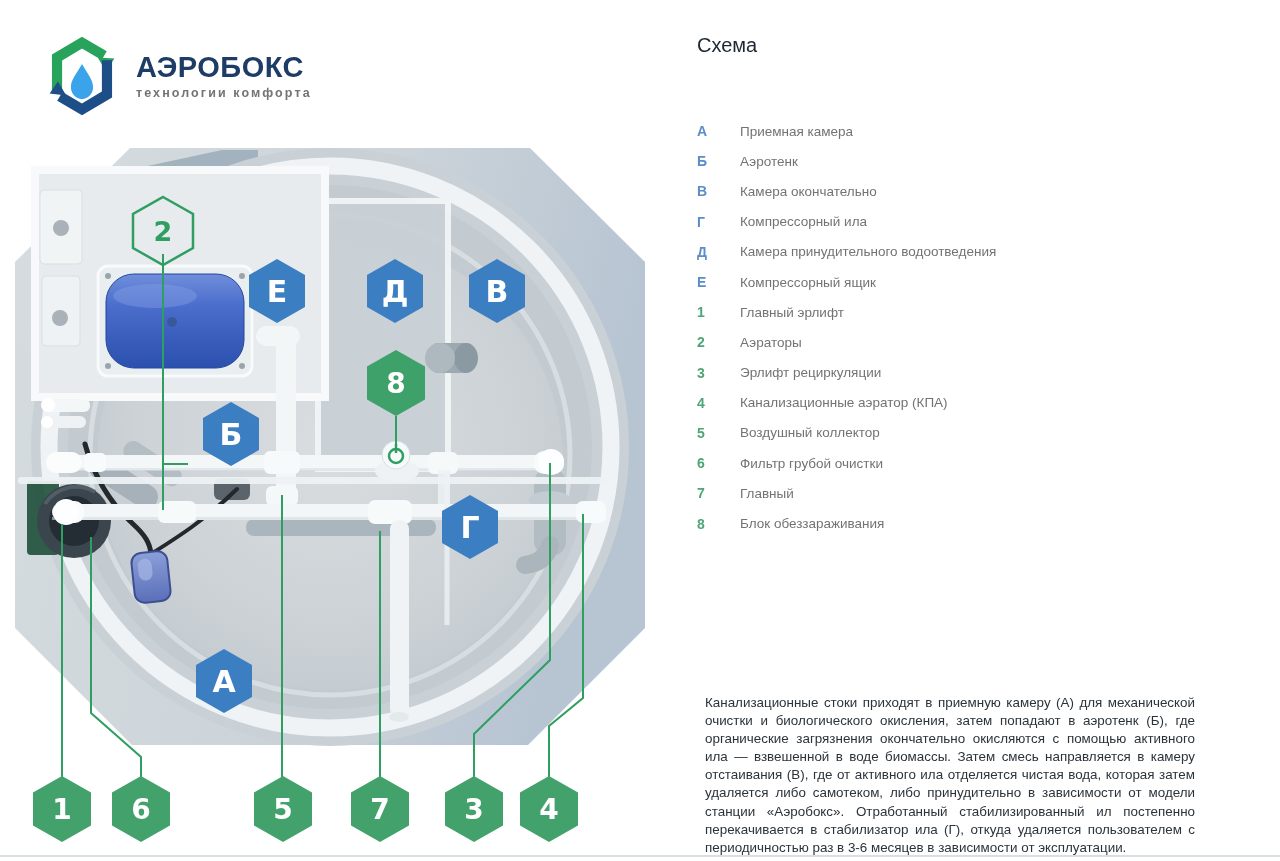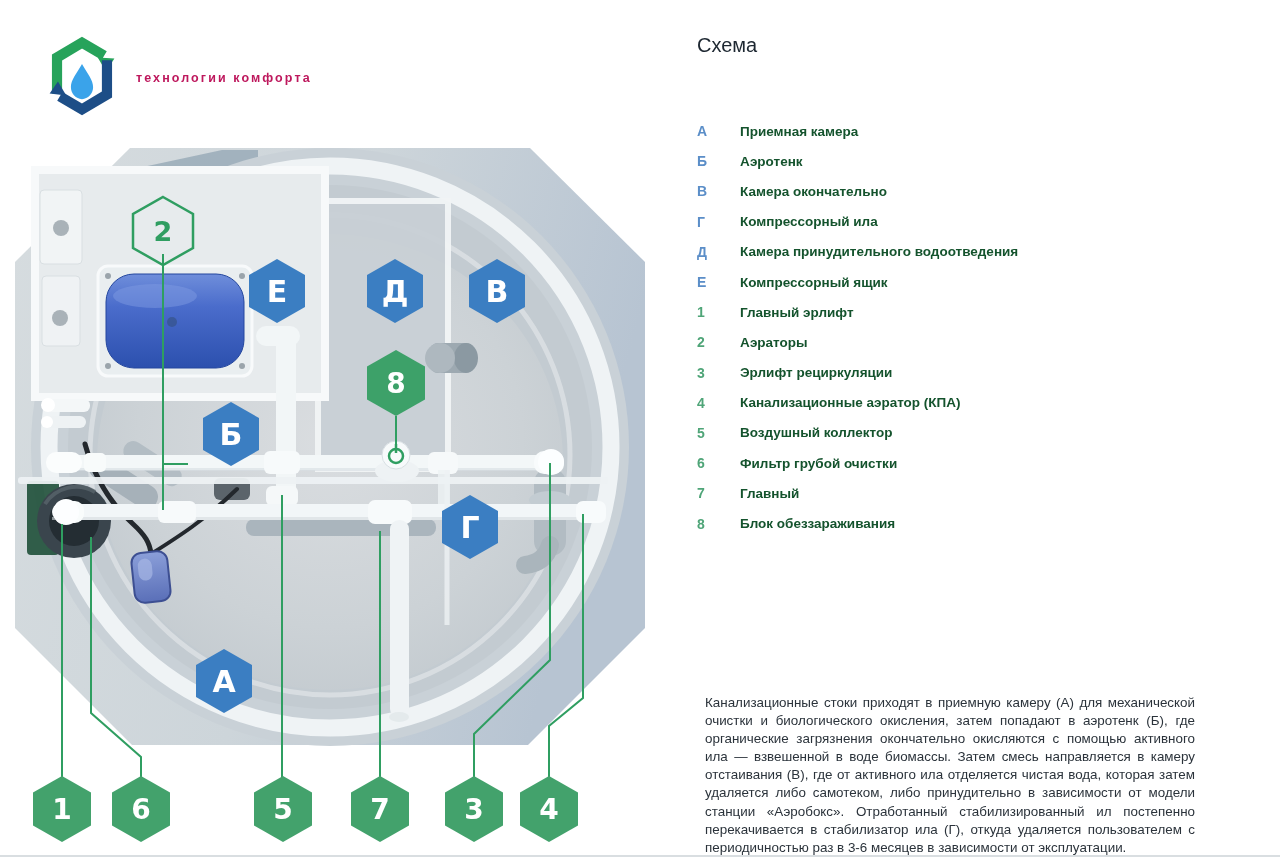--- a/index.html
+++ b/index.html
@@ -4,54 +4,55 @@
 <style>
   html,body{margin:0;padding:0;}
   body{
     width:1280px;height:861px;background:#ffffff;overflow:hidden;position:relative;
     font-family:"Liberation Sans","DejaVu Sans",sans-serif;
   }
   .canvas{position:absolute;inset:0;}
   
   .logo{position:absolute;left:45px;top:36px;display:flex;align-items:center;gap:17px;}
   .logo-name{font-size:29px;font-weight:800;color:#1d3c66;letter-spacing:.5px;line-height:1;}
-  .logo-tagline{font-size:12.5px;font-weight:700;color:#be185d;letter-spacing:2.1px;margin-top:5px;line-height:1;}
+  .logo-tagline{font-size:12.5px;font-weight:700;color:#737373;letter-spacing:2.1px;margin-top:5px;line-height:1;}
   
   .diagram{position:absolute;left:0;top:0;width:660px;height:861px;}
   .diagram text{font-family:"DejaVu Sans","Liberation Sans",sans-serif;font-weight:700;}
   .hex-letter text{fill:#ffffff;font-size:30px;}
   .hex-num text{fill:#ffffff;font-size:28px;}
   .hex-outline text{fill:#2f9e61;font-size:27px;}
   .leader{stroke:#2f9e61;stroke-width:2;fill:none;}
   
   .schema-title{position:absolute;left:697px;top:34px;margin:0;font-size:20px;font-weight:400;color:#1d2731;}
   .legend{position:absolute;left:697px;top:116px;margin:0;padding:0;list-style:none;}
   .legend li{height:30.2px;display:flex;align-items:center;}
   .legend .key{width:43px;font-size:14px;font-weight:700;flex:0 0 43px;}
   .legend .key.letter{color:#5b8ec8;}
   .legend .key.number{color:#4fa578;}
-  .legend .label{font-size:13.5px;font-weight:700;color:#14532d;}
+  .legend .label{font-size:13.5px;font-weight:400;color:#737373;}
   .description{position:absolute;left:697px;top:686px;width:490px;margin:8px;
     font-size:13.4px;line-height:18.1px;color:#2b333b;text-align:justify;}
   .bottom-line{position:absolute;left:0;top:855px;width:1280px;height:2px;background:#d9dee1;}
 </style>
 </head>
 <body>
 
 <div class="canvas">
 
   <header class="logo">
     <svg width="74" height="80" viewBox="0 0 80 86">
       <path d="M 13,62 L 13,23 L 40,7 L 64,21" fill="none" stroke="#27a35b" stroke-width="11"></path>
       <polygon points="57,23 75,24 66,38" fill="#27a35b"></polygon>
       <path d="M 67,26 L 67,63 L 40,79 L 16,65" fill="none" stroke="#1d4e87" stroke-width="11"></path>
       <polygon points="23,64 5,62 14,49" fill="#1d4e87"></polygon>
       <path d="M 40,30 C 34,41 28,47 28,55 C 28,62.5 33.5,68 40,68 C 46.5,68 52,62.5 52,55 C 52,47 46,41 40,30 Z" fill="#3aa3ea"></path>
     </svg>
     <div class="logo-text">
+      <div class="logo-name">АЭРОБОКС</div>
       <div class="logo-tagline">технологии комфорта</div>
     </div>
   </header>
 
   <svg class="diagram" viewBox="0 0 660 861">
     <defs>
       <linearGradient id="gOct" x1="0" y1="0" x2="1" y2="0.25">
         <stop offset="0" stop-color="#d6dcdf"></stop>
           <stop offset="0.55" stop-color="#cdd5da"></stop>
           <stop offset="1" stop-color="#b7c4d2"></stop>

